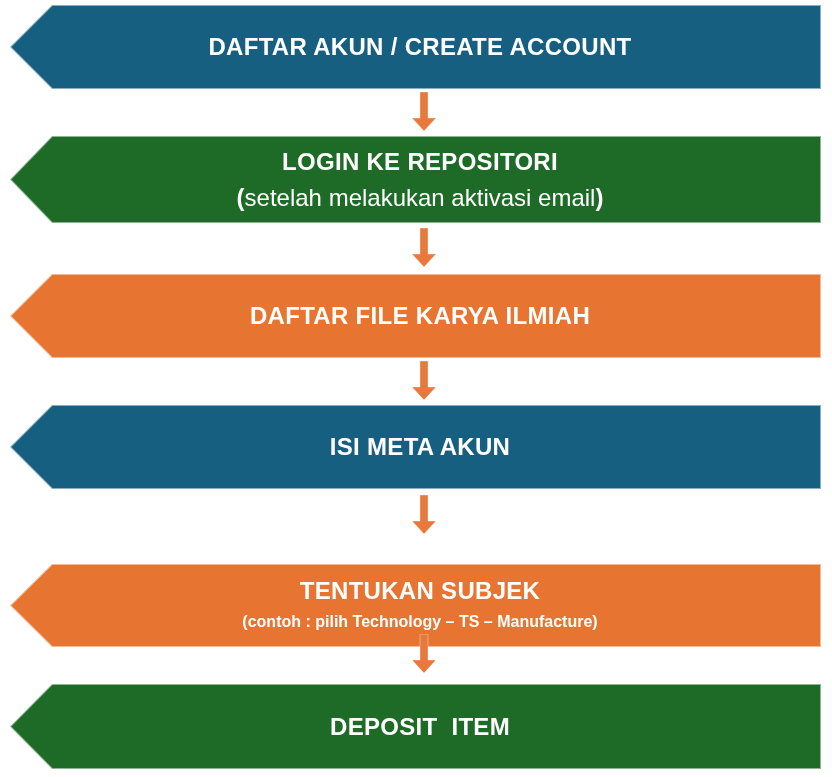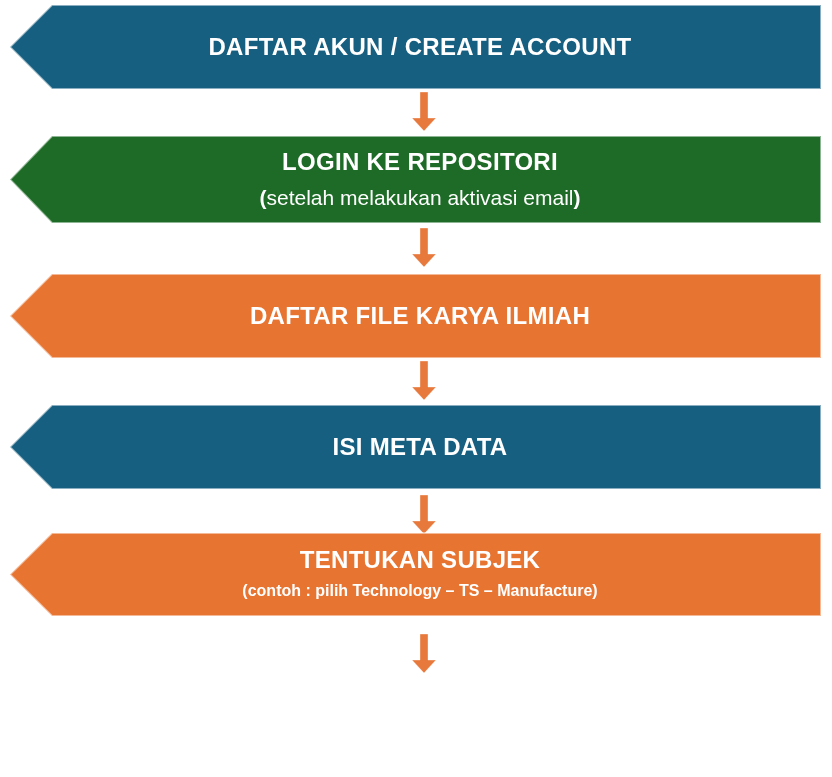--- a/index.html
+++ b/index.html
@@ -26,37 +26,37 @@
     color: #ffffff;
   }
   .title {
     font-size: 24px;
     font-weight: 700;
     letter-spacing: 0.3px;
     line-height: 32px;
     white-space: pre;
   }
   .subtitle-line {
-    font-size: 21px;
+    font-size: 24px;
     font-weight: 400;
     line-height: 36px;
     white-space: pre;
   }
   .subtitle-line .paren { font-weight: 700; }
   .subtitle-bold {
     font-size: 16px;
     font-weight: 700;
     line-height: 30px;
     white-space: pre;
   }
   .b1 { top: 4px;   height: 86px; }
   .b2 { top: 135px; height: 89px; }
   .b3 { top: 273px; height: 86px; }
   .b4 { top: 404px; height: 86px; }
-  .b5 { top: 532px; height: 85px; }
+  .b5 { top: 563px; height: 85px; }
   .b6 { top: 683px; height: 87px; }
   .b2 .title { line-height: 36px; }
   .arrow {
     position: absolute;
     left: 411px;
     width: 26px; height: 40px;
     display: block;
   }
   .a1 { top: 92px; }
   .a2 { top: 228px; }
@@ -107,21 +107,21 @@
 
   <svg class="arrow a3" viewBox="0 0 26 40">
     <polygon points="9,0 17,0 17,26 25,26 13,39 1,26 9,26" stroke="rgba(255,255,255,0.35)" stroke-width="1" vector-effect="non-scaling-stroke" fill="#E8793C"></polygon>
   </svg>
 
   <div class="banner b4">
     <svg class="shape" viewBox="0 0 832 86" preserveAspectRatio="none">
       <polygon points="52,1 821,1 821,85 52,85 10,43" stroke="rgba(255,255,255,0.5)" stroke-width="2" vector-effect="non-scaling-stroke" fill="#175F80"></polygon>
     </svg>
     <div class="label">
-      <span class="title">ISI META DATA</span>
+      <span class="title">ISI META AKUN</span>
     </div>
   </div>
 
   <svg class="arrow a4" viewBox="0 0 26 40">
     <polygon points="9,0 17,0 17,26 25,26 13,39 1,26 9,26" stroke="rgba(255,255,255,0.35)" stroke-width="1" vector-effect="non-scaling-stroke" fill="#E8793C"></polygon>
   </svg>
 
   <div class="banner b5">
     <svg class="shape" viewBox="0 0 832 86" preserveAspectRatio="none">
       <polygon points="52,1 821,1 821,85 52,85 10,43" stroke="rgba(255,255,255,0.5)" stroke-width="2" vector-effect="non-scaling-stroke" fill="#E87431"></polygon>
@@ -129,14 +129,22 @@
     <div class="label">
       <span class="title">TENTUKAN SUBJEK</span>
       <span class="subtitle-bold">(contoh : pilih Technology – TS – Manufacture)</span>
     </div>
   </div>
 
   <svg class="arrow a5" viewBox="0 0 26 40">
     <polygon points="9,0 17,0 17,26 25,26 13,39 1,26 9,26" stroke="rgba(255,255,255,0.35)" stroke-width="1" vector-effect="non-scaling-stroke" fill="#E8793C"></polygon>
   </svg>
 
+  <div class="banner b6">
+    <svg class="shape" viewBox="0 0 832 86" preserveAspectRatio="none">
+      <polygon points="52,1 821,1 821,85 52,85 10,43" stroke="rgba(255,255,255,0.5)" stroke-width="2" vector-effect="non-scaling-stroke" fill="#1D6B26"></polygon>
+    </svg>
+    <div class="label">
+      <span class="title">DEPOSIT  ITEM</span>
+    </div>
+  </div>
 
 </div>
 
 </body></html>

